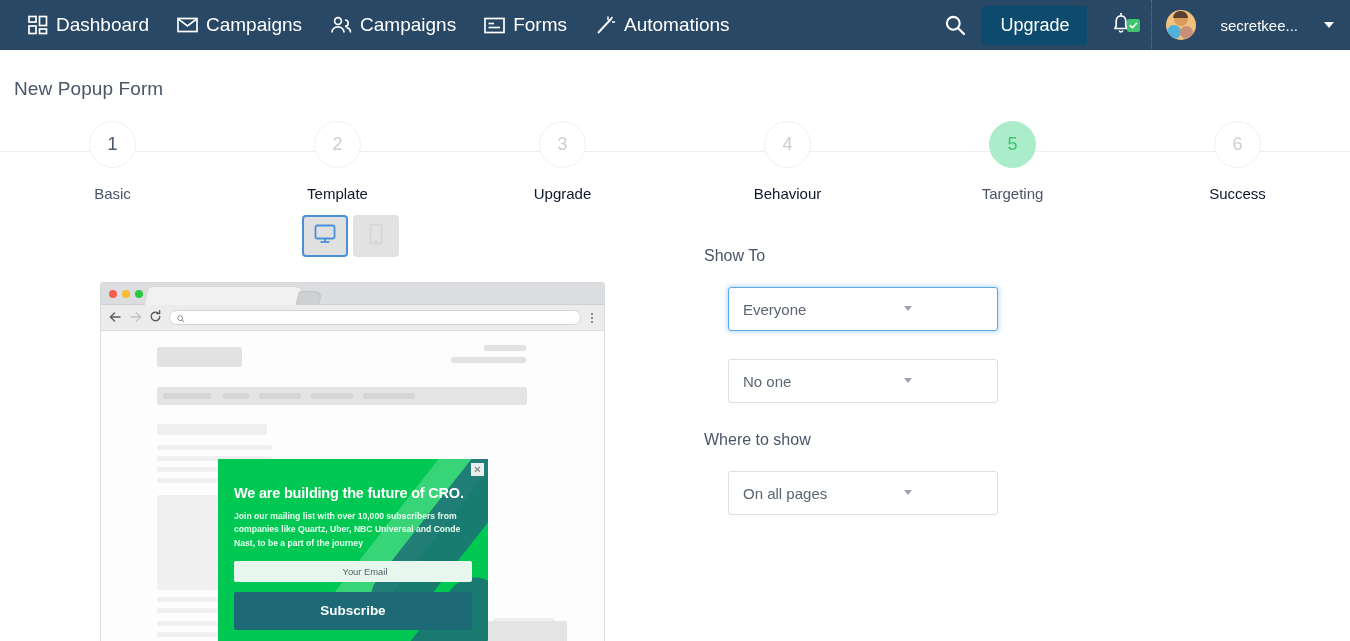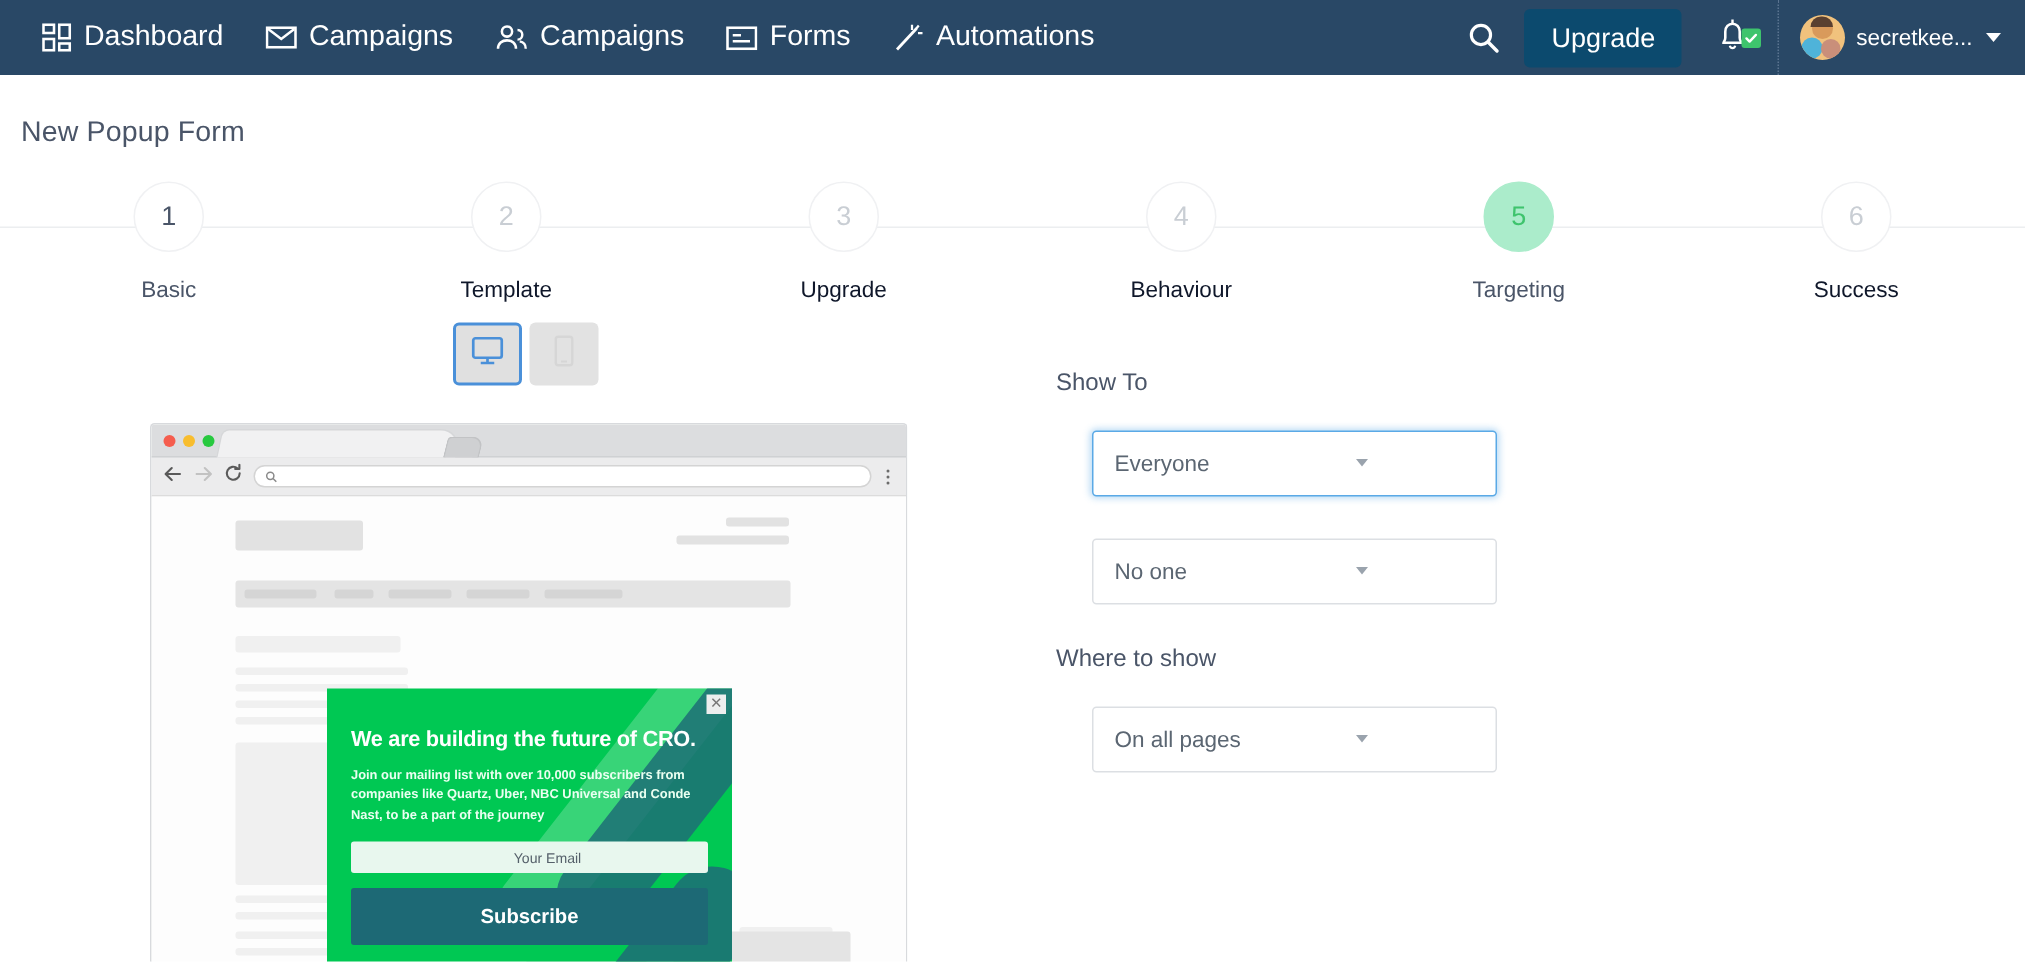--- a/index.html
+++ b/index.html
@@ -46,21 +46,21 @@
   }
   .bell-wrap { position: relative; padding: 0 18px 0 22px; cursor: pointer; display: flex; align-items: center; }
   .bell-badge {
     position: absolute; right: 11px; top: 9px;
     width: 13px; height: 13px; background: #3ec46d;
     border-radius: 2px;
     display: flex; align-items: center; justify-content: center;
   }
   .nav-divider { width: 1px; height: 50px; border-left: 1px dotted #5b7490; }
   .user-box {
-    display: flex; align-items: center; gap: 7px;
+    display: flex; align-items: center; gap: 24px;
     padding: 0 16px 0 14px; cursor: pointer; height: 50px;
   }
   .avatar {
     width: 30px; height: 30px; border-radius: 50%;
     background: #f1c27d; position: relative; overflow: hidden;
     flex: none;
   }
   .avatar .a-head { position:absolute; width:14px;height:14px;border-radius:50%;background:#d99a5b; left:8px; top:2px;}
   .avatar .a-hair { position:absolute; width:15px;height:7px;border-radius:7px 7px 0 0;background:#5a4030; left:7px; top:1px;}
   .avatar .a-b1 { position:absolute; width:14px;height:14px;border-radius:50%;background:#4fb3d9; left:1px; top:15px;}

